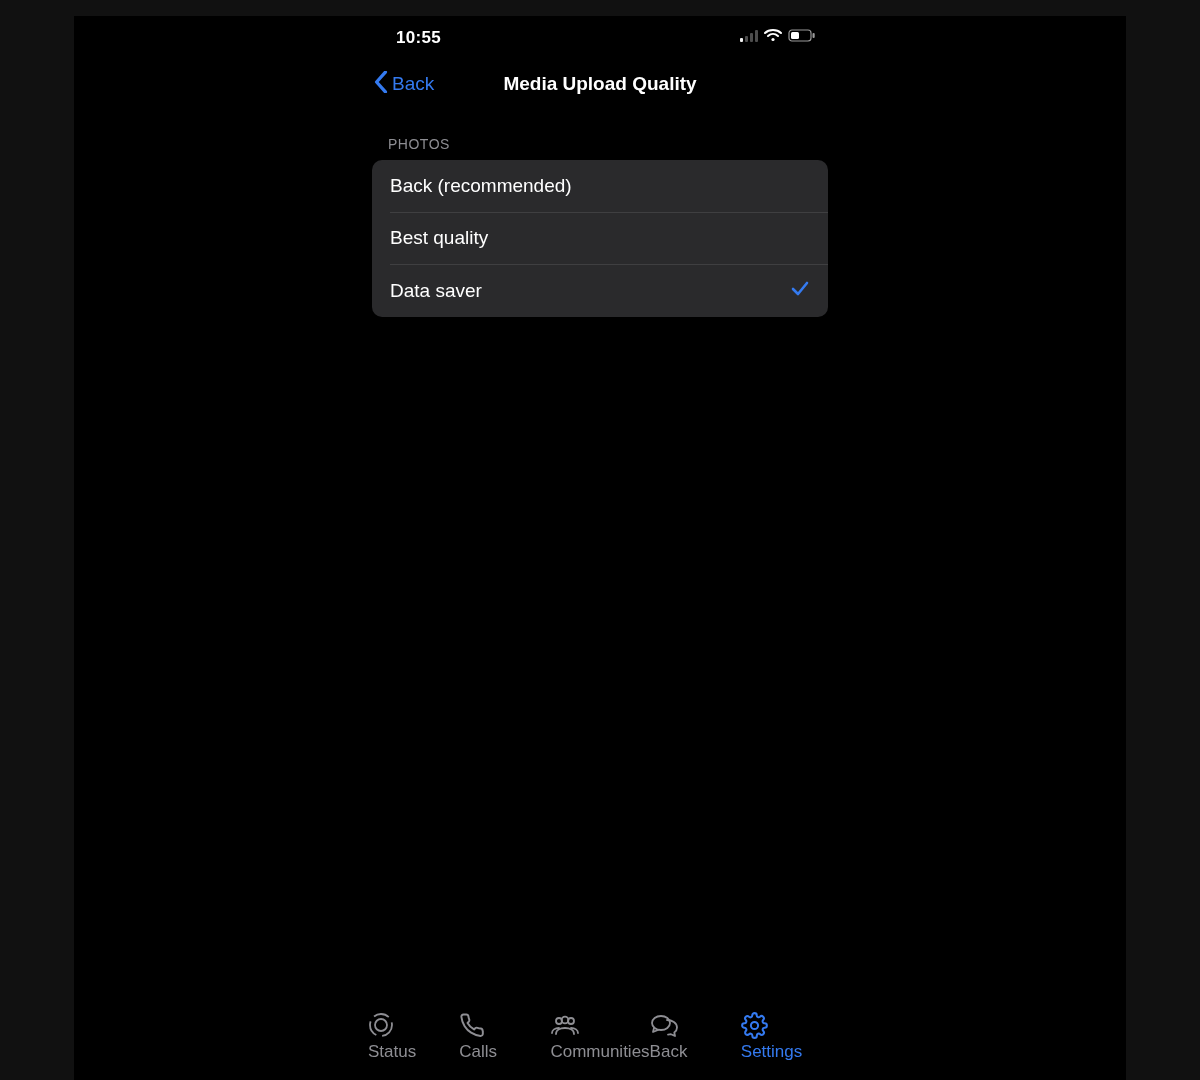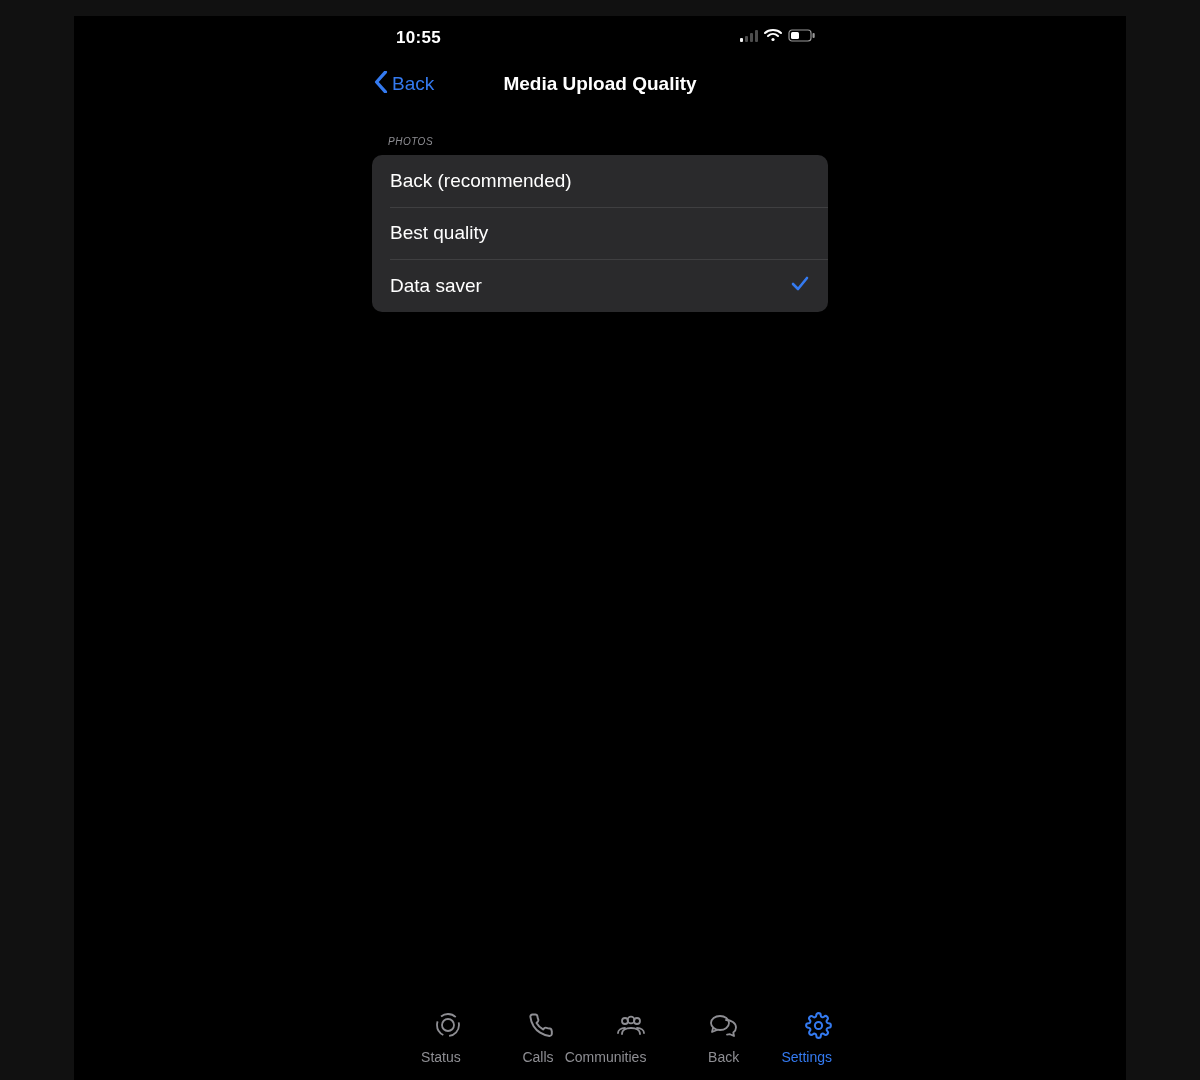--- a/index.html
+++ b/index.html
@@ -65,25 +65,24 @@
     cursor:pointer;
   }
   .nav-title{
     font-size:19px;font-weight:600;color:var(--text);
   }
 
   
   .content{flex:1;overflow:auto;padding:0 8px;}
   .section-header{
     padding:28px 20px 8px;
-    font-size:10px;
+    font-size:14px;
     letter-spacing:0.5px;
     color:var(--muted);
     text-transform:uppercase;
-    font-style:italic;
   }
   .list{
     background:var(--row-bg);
     border-radius:10px;
     overflow:hidden;
     margin:0 4px;
   }
   .row{
     display:flex;align-items:center;justify-content:space-between;
     padding:14px 18px;
@@ -105,22 +104,22 @@
   
   .tab-bar{
     height:86px;
     display:flex;
     align-items:flex-start;
     justify-content:space-around;
     padding:8px 8px 0;
     background:var(--bg);
   }
   .tab{
-    flex:1;display:flex;flex-direction:column;align-items:flex-end;gap:9px;
-    cursor:pointer;color:var(--muted);font-size:14px;
+    flex:1;display:flex;flex-direction:column;align-items:flex-start;gap:2px;
+    cursor:pointer;color:var(--muted);font-size:17px;
   }
   .tab.active{color:var(--accent);}
   .tab .icon-box{height:30px;display:flex;align-items:center;justify-content:center;}
   .tab svg{stroke:var(--muted);}
   .tab.active svg{stroke:var(--accent);}
 
   
   .home-indicator{
     position:absolute;left:50%;bottom:8px;transform:translateX(-50%);
     width:135px;height:5px;border-radius:3px;background:#fff;

